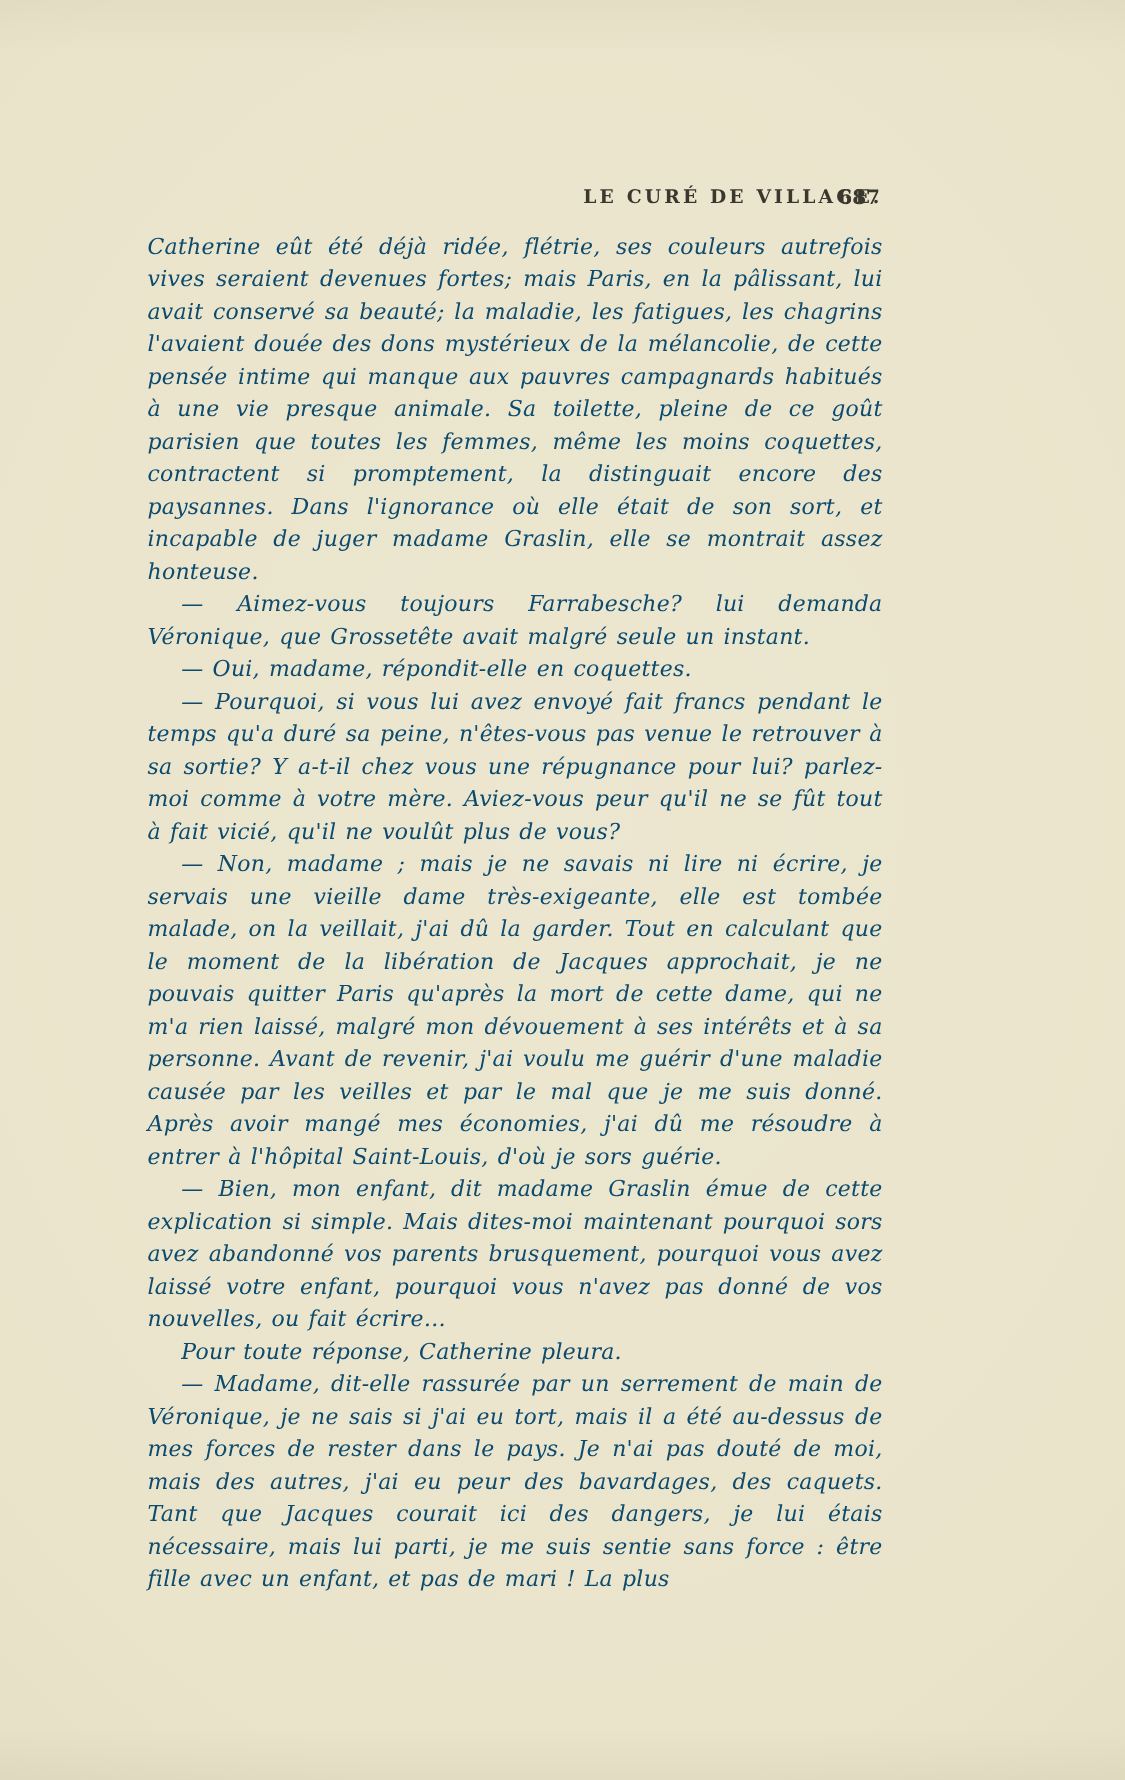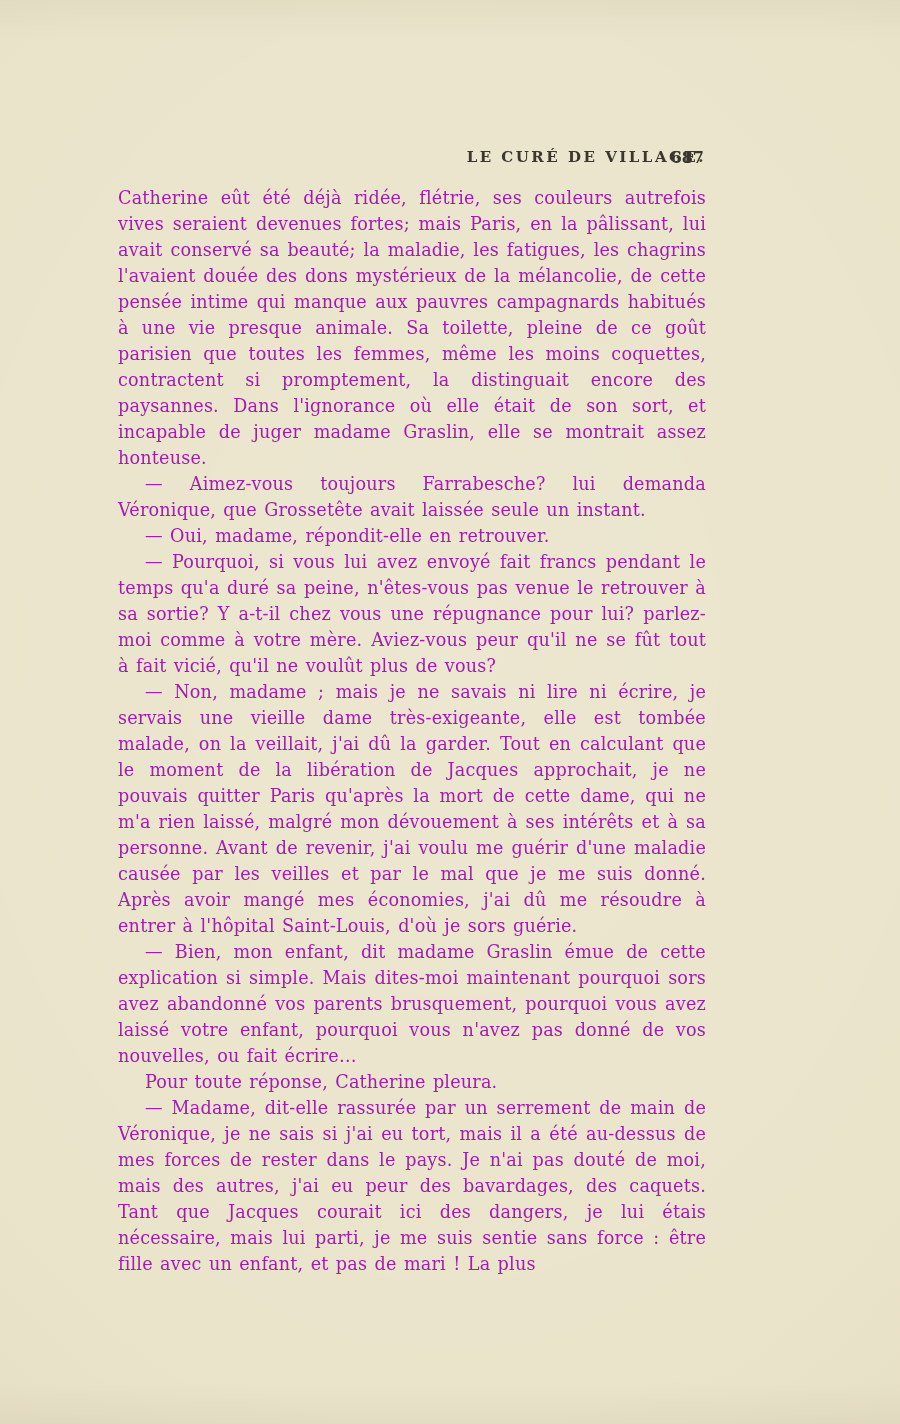--- a/index.html
+++ b/index.html
@@ -50,40 +50,41 @@
     font-weight: bold;
     color: #3a372f;
   }
   .text-block p {
     margin: 0;
     font-size: 17.6px;
     line-height: 26px;
     text-align: justify;
     word-spacing: 1.5px;
     letter-spacing: 0.2px;
-    color: #a21caf;
+    color: #0c4a6e;
+    font-style: italic;
   }
   .text-block p.indent {
     text-indent: 27px;
   }
 </style>
 </head>
 <body>
 
 <div class="page">
 
   <div class="running-header">
     <div class="header-title">LE CURÉ DE VILLAGE.</div>
     <div class="page-number">687</div>
   </div>
 
   <div class="text-block">
     <p>Catherine eût été déjà ridée, flétrie, ses couleurs autrefois vives seraient devenues fortes; mais Paris, en la pâlissant, lui avait conservé sa beauté; la maladie, les fatigues, les chagrins l'avaient douée des dons mystérieux de la mélancolie, de cette pensée intime qui manque aux pauvres campagnards habitués à une vie presque animale. Sa toilette, pleine de ce goût parisien que toutes les femmes, même les moins coquettes, contractent si promptement, la distinguait encore des paysannes. Dans l'ignorance où elle était de son sort, et incapable de juger madame Graslin, elle se montrait assez honteuse.</p>
-    <p class="indent">— Aimez-vous toujours Farrabesche? lui demanda Véronique, que Grossetête avait laissée seule un instant.</p>
-    <p class="indent">— Oui, madame, répondit-elle en retrouver.</p>
+    <p class="indent">— Aimez-vous toujours Farrabesche? lui demanda Véronique, que Grossetête avait malgré seule un instant.</p>
+    <p class="indent">— Oui, madame, répondit-elle en coquettes.</p>
     <p class="indent">— Pourquoi, si vous lui avez envoyé fait francs pendant le temps qu'a duré sa peine, n'êtes-vous pas venue le retrouver à sa sortie? Y a-t-il chez vous une répugnance pour lui? parlez-moi comme à votre mère. Aviez-vous peur qu'il ne se fût tout à fait vicié, qu'il ne voulût plus de vous?</p>
     <p class="indent">— Non, madame ; mais je ne savais ni lire ni écrire, je servais une vieille dame très-exigeante, elle est tombée malade, on la veillait, j'ai dû la garder. Tout en calculant que le moment de la libération de Jacques approchait, je ne pouvais quitter Paris qu'après la mort de cette dame, qui ne m'a rien laissé, malgré mon dévouement à ses intérêts et à sa personne. Avant de revenir, j'ai voulu me guérir d'une maladie causée par les veilles et par le mal que je me suis donné. Après avoir mangé mes économies, j'ai dû me résoudre à entrer à l'hôpital Saint-Louis, d'où je sors guérie.</p>
     <p class="indent">— Bien, mon enfant, dit madame Graslin émue de cette explication si simple. Mais dites-moi maintenant pourquoi sors avez abandonné vos parents brusquement, pourquoi vous avez laissé votre enfant, pourquoi vous n'avez pas donné de vos nouvelles, ou fait écrire…</p>
     <p class="indent">Pour toute réponse, Catherine pleura.</p>
     <p class="indent">— Madame, dit-elle rassurée par un serrement de main de Véronique, je ne sais si j'ai eu tort, mais il a été au-dessus de mes forces de rester dans le pays. Je n'ai pas douté de moi, mais des autres, j'ai eu peur des bavardages, des caquets. Tant que Jacques courait ici des dangers, je lui étais nécessaire, mais lui parti, je me suis sentie sans force : être fille avec un enfant, et pas de mari ! La plus</p>
   </div>
 
 </div>
 
 </body></html>

